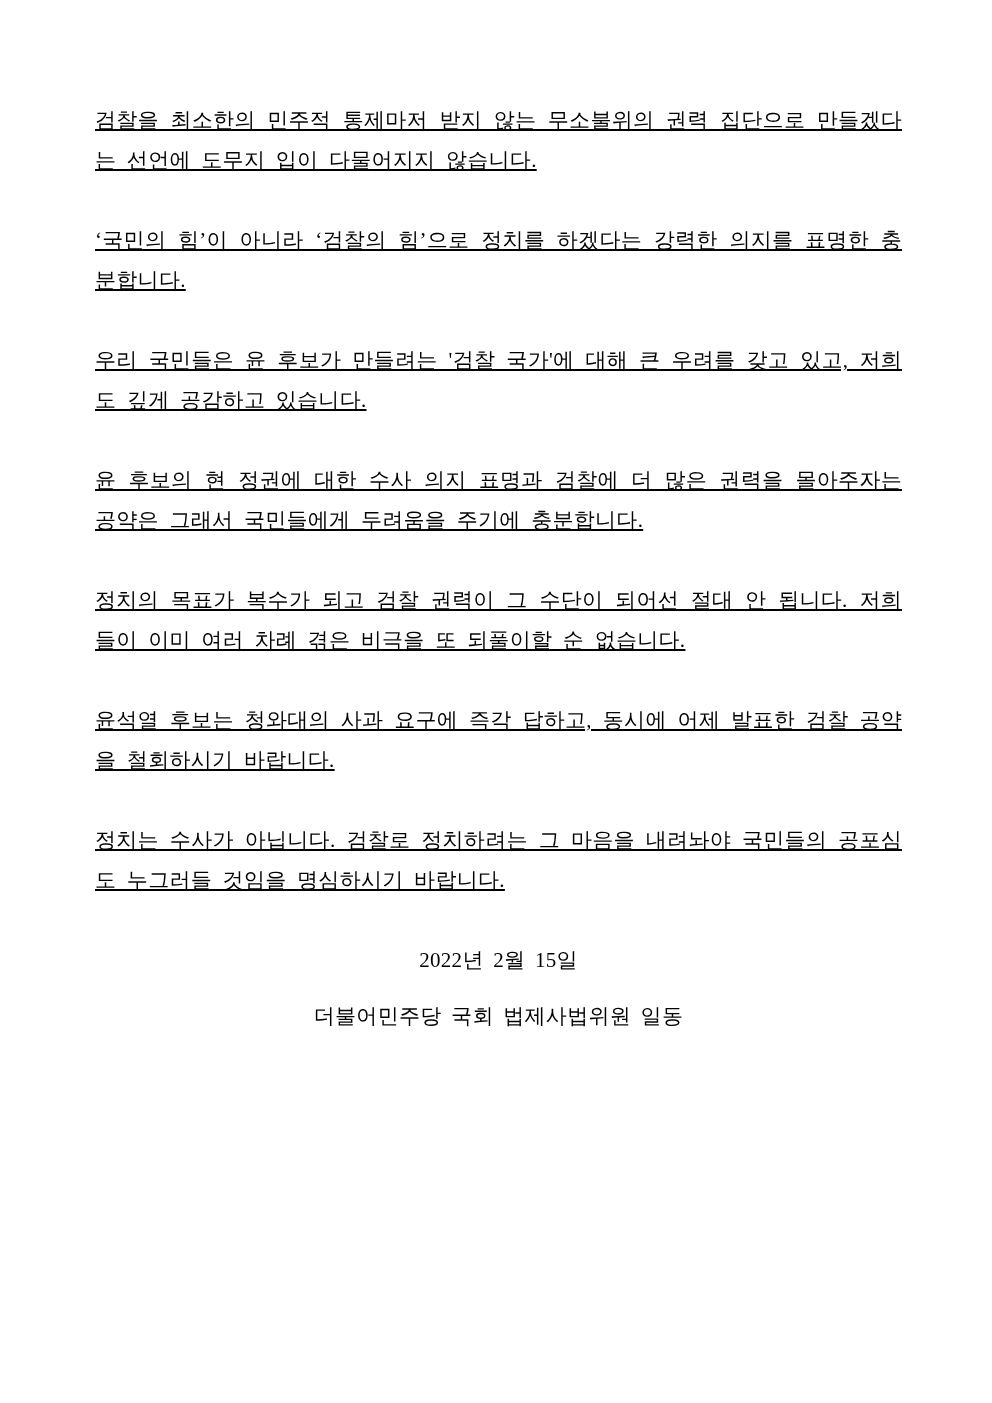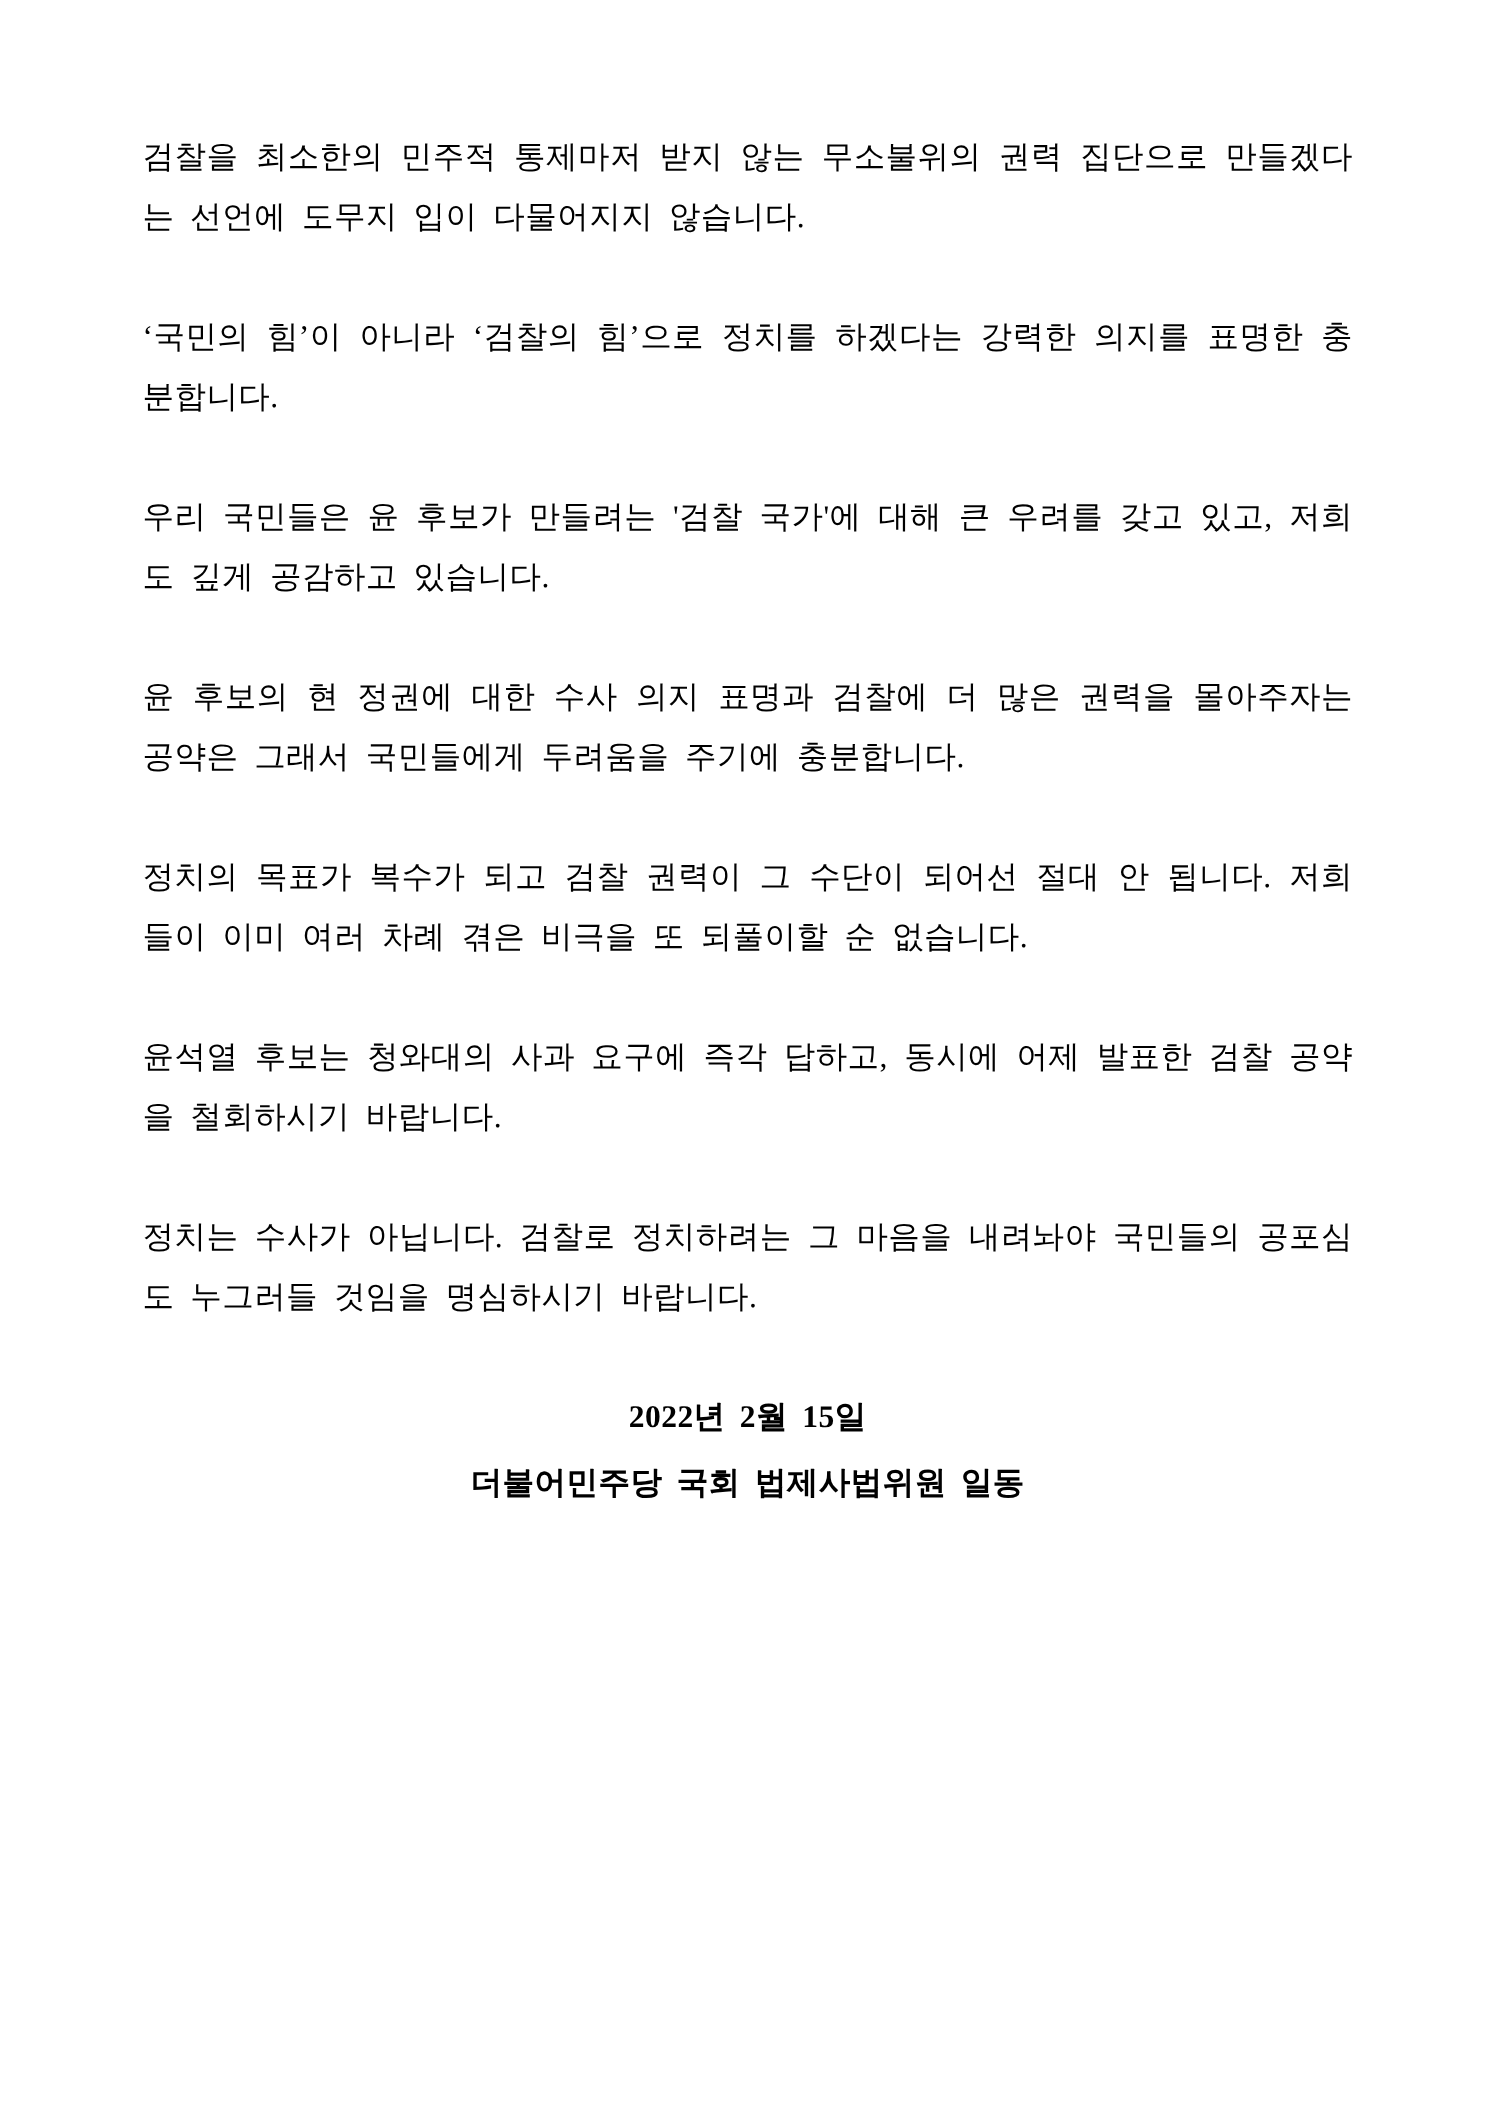--- a/index.html
+++ b/index.html
@@ -14,31 +14,32 @@
     box-sizing: border-box;
     margin: 0 auto;
     background: #ffffff;
     color: #000000;
     padding: 84px 90px 0 95px;
     font-family: "Liberation Serif", "DejaVu Serif", serif;
     font-size: 21px;
     overflow: hidden;
   }
   .body-para {
-    margin: 0 0 40px 0;
+    margin: 16px 0 40px 0;
     line-height: 40px;
     text-align: justify;
     word-spacing: 5px;
     letter-spacing: 0.3px;
+    text-decoration: underline;
   }
   .center-line {
-    margin: 4px;
+    margin: 16px;
     line-height: 40px;
     text-align: center;
-    font-weight: bold;
+    font-weight: normal;
     word-spacing: 4px;
     letter-spacing: 0.3px;
   }
 </style>
 </head>
 <body>
 
 <div class="page">
   <p class="body-para">검찰을 최소한의 민주적 통제마저 받지 않는 무소불위의 권력 집단으로 만들겠다는 선언에 도무지 입이 다물어지지 않습니다.</p>
   <p class="body-para">‘국민의 힘’이 아니라 ‘검찰의 힘’으로 정치를 하겠다는 강력한 의지를 표명한 충분합니다.</p>

